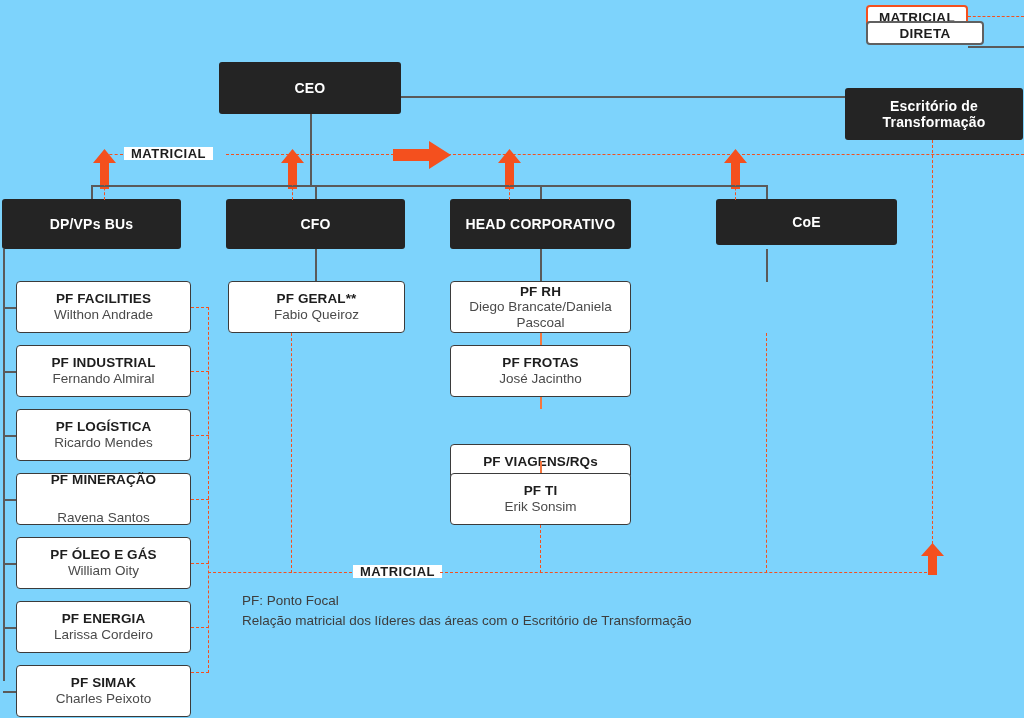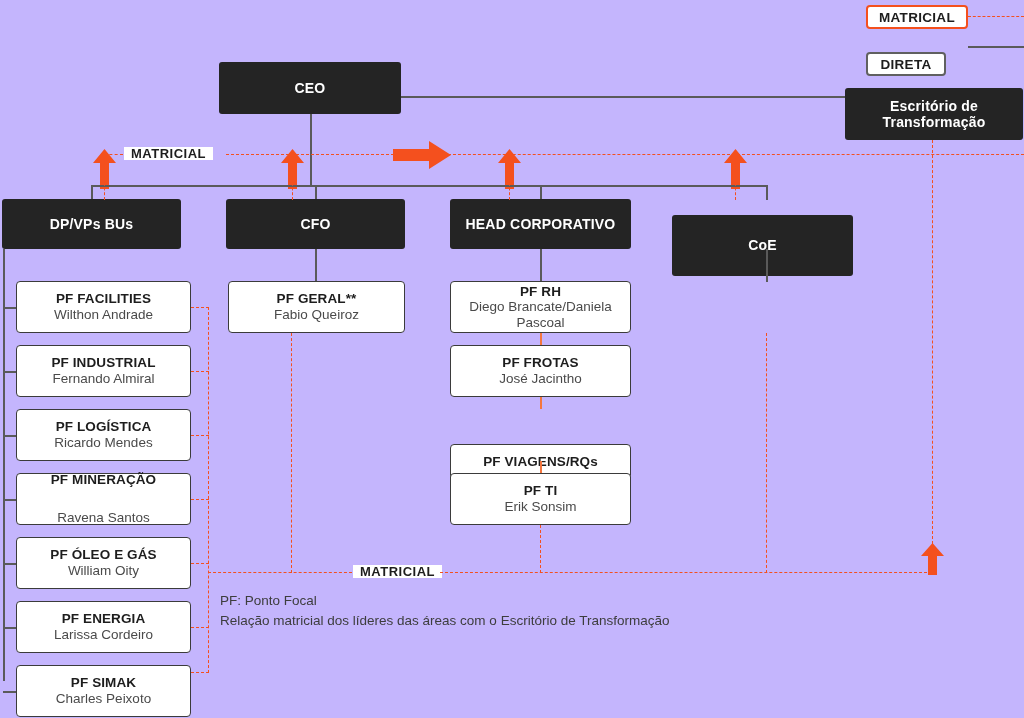--- a/index.html
+++ b/index.html
@@ -9,21 +9,21 @@
     background: #ffffff;
   }
   body {
     font-family: "Liberation Sans", "DejaVu Sans", sans-serif;
     -webkit-font-smoothing: antialiased;
   }
   #canvas {
     position: relative;
     width: 1024px;
     height: 718px;
-    background: #c4b5fd;
+    background: #7dd3fc;
     overflow: hidden;
   }
 
   
   .abs { position: absolute; box-sizing: border-box; }
 
   
   .node-dark {
     background: #242424;
     color: #ffffff;
@@ -121,21 +121,21 @@
 </head>
 <body>
 
 <div id="canvas">
 
   <div class="abs legend-chip matricial" style="left:866px; top:5px; width:102px; height:24px;">
     <span>MATRICIAL</span>
   </div>
   <div class="abs line-dash-h" style="left:968px; top:16px; width:56px;"></div>
 
-  <div class="abs legend-chip direta" style="left:866px; top:52px; width:80px; height:24px;">
+  <div class="abs legend-chip direta" style="left:866px; top:21px; width:118px; height:24px;">
     <span>DIRETA</span>
   </div>
   <div class="abs line-solid-h" style="left:968px; top:46px; width:56px;"></div>
 
   <div class="abs node-dark" style="left:219px; top:62px; width:182px; height:52px;">
     <span>CEO</span>
   </div>
 
   <div class="abs line-solid-h" style="left:401px; top:96px; width:444px;"></div>
 
@@ -176,21 +176,21 @@
 
   <div class="abs node-dark" style="left:2px;   top:199px; width:179px; height:50px;">
     <span>DP/VPs BUs</span>
   </div>
   <div class="abs node-dark" style="left:226px; top:199px; width:179px; height:50px;">
     <span>CFO</span>
   </div>
   <div class="abs node-dark" style="left:450px; top:199px; width:181px; height:50px;">
     <span>HEAD CORPORATIVO</span>
   </div>
-  <div class="abs node-dark" style="left:672px; top:199px; width:181px; height:61px;margin-top:16px;">
+  <div class="abs node-dark" style="left:716px; top:199px; width:181px; height:46px;">
     <span>CoE</span>
   </div>
 
   <div class="abs line-solid-v" style="left:3px; top:249px; height:432px;"></div>
 
   <div class="abs line-solid-h" style="left:3px;  top:307px; width:13px;"></div>
   <div class="abs line-solid-h" style="left:3px;  top:371px; width:13px;"></div>
   <div class="abs line-solid-h" style="left:3px;  top:435px; width:13px;"></div>
   <div class="abs line-solid-h" style="left:3px;  top:499px; width:13px;"></div>
   <div class="abs line-solid-h" style="left:3px;  top:563px; width:13px;"></div>
@@ -282,16 +282,16 @@
 
   <div class="abs line-dash-v" style="left:932px; top:140px; height:404px;"></div>
   <svg class="abs arrow" style="left:921px; top:543px;" width="23" height="32" viewBox="0 0 23 32">
     <path d="M11.5,0 L23,13 L16,13 L16,32 L7,32 L7,13 L0,13 Z" fill="#f4501e"></path>
   </svg>
 
   <div class="abs line-dash-h" style="left:208px; top:572px; width:144px;"></div>
   <div class="abs rail-label" style="left:353px; top:565px;">MATRICIAL</div>
   <div class="abs line-dash-h" style="left:440px; top:572px; width:492px;"></div>
 
-  <div class="abs footnote" style="left:220px; top:591px; width:620px;">PF: Ponto Focal
+  <div class="abs footnote" style="left:242px; top:591px; width:620px;">PF: Ponto Focal
 Relação matricial dos líderes das áreas com o Escritório de Transformação</div>
 
 </div>
 
 </body></html>

